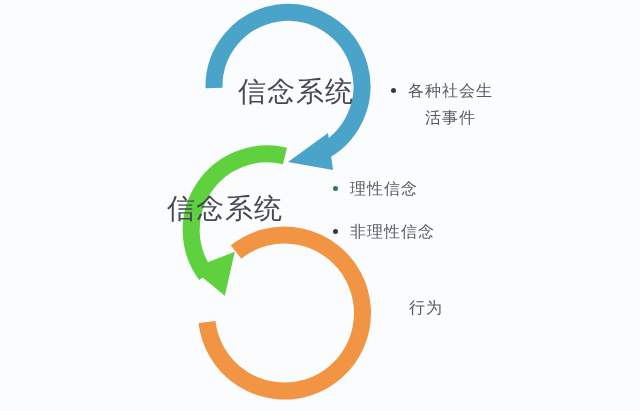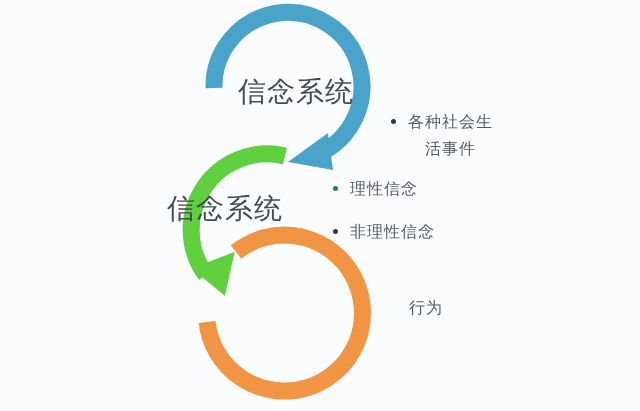--- a/index.html
+++ b/index.html
@@ -42,21 +42,21 @@
     </g>
 
     <g>
       <path d="M 236 252 A 78 78 0 1 1 207 322" fill="none" stroke="#f19443" stroke-width="17"></path>
     </g>
   </svg>
 
   <div class="label" style="left:238px;top:73px;font-size:28px;">信念系统</div>
   <div class="label" style="left:167px;top:190px;font-size:28px;">信念系统</div>
 
-  <ul class="bullet-list" style="left:388px;top:77px;margin-top:31px;">
+  <ul class="bullet-list" style="left:388px;top:77px;">
     <li class="bullet-item">
       <span class="bullet-dot" style="background:#2d3b4a"></span>
       <span>各种社会生</span>
     </li>
     <li class="bullet-item cont" style="padding-left:20px;">
       <span>活事件</span>
     </li>
   </ul>
 
   <ul class="bullet-list" style="left:330px;top:175px;">

